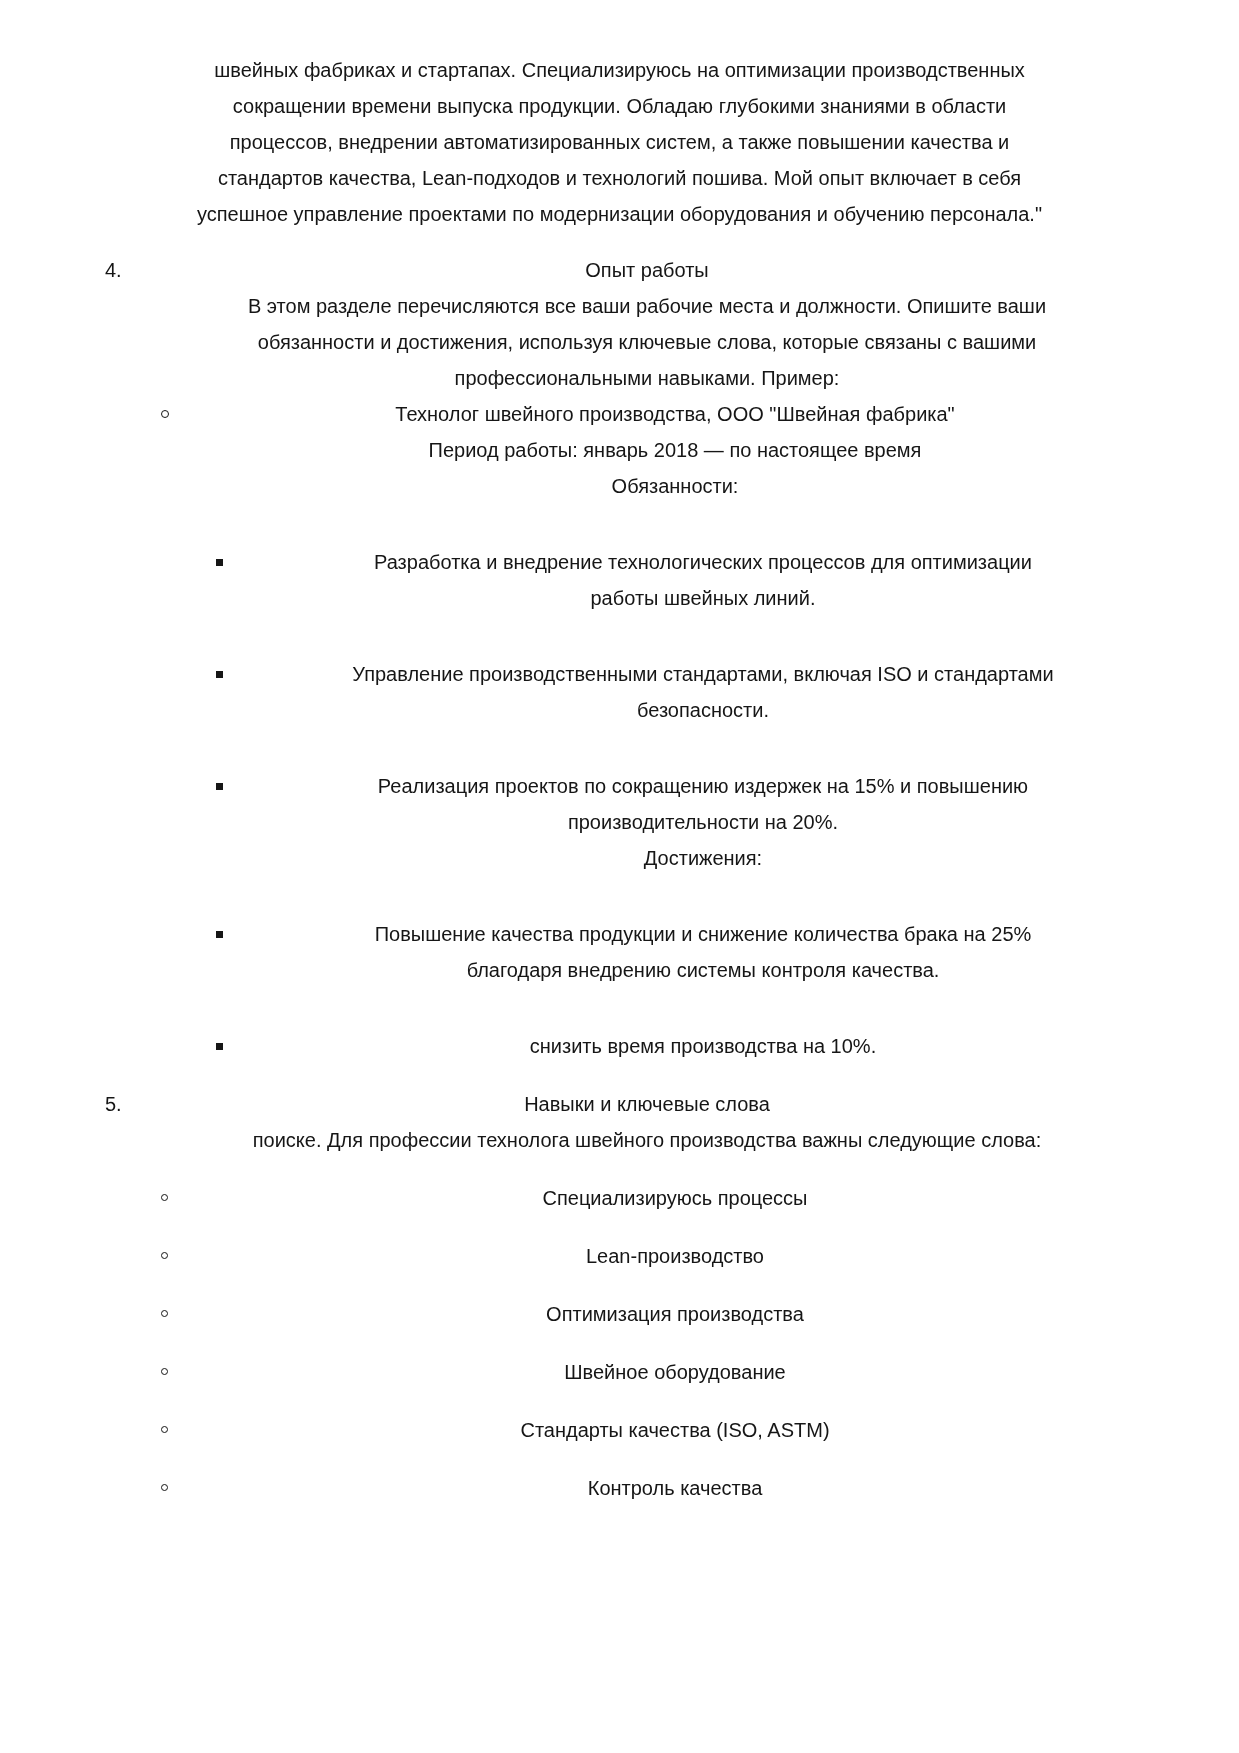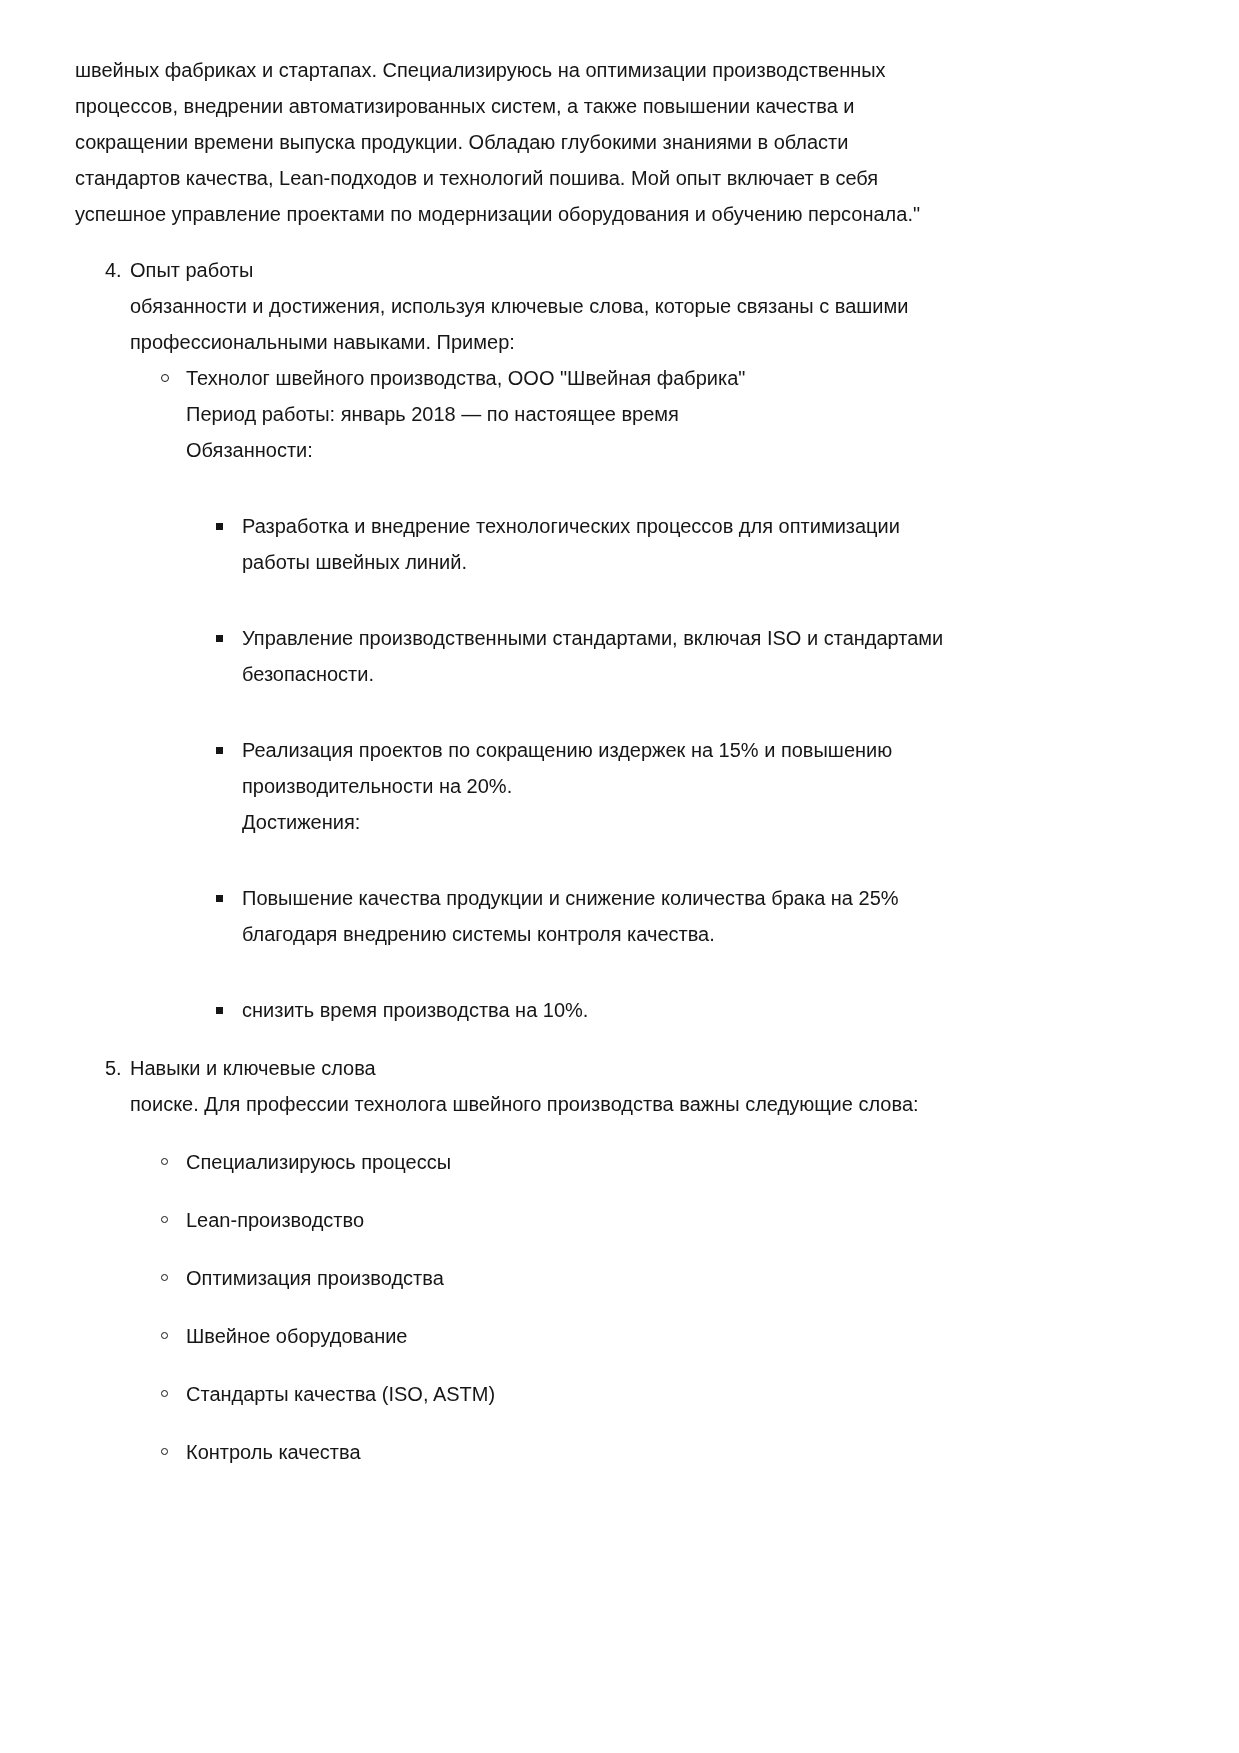--- a/index.html
+++ b/index.html
@@ -14,21 +14,21 @@
     font-size: 20px;
     line-height: 36px;
     color: #161616;
     -webkit-font-smoothing: antialiased;
   }
   .page {
     padding: 52px 75px 200px 75px;
     box-sizing: border-box;
     width: 1239px;
   }
-  .line { white-space: nowrap; }
+  .line { white-space: nowrap; text-align: center; }
   .para { margin: 0 0 20px 0; }
 
   
   .numbered {
     position: relative;
     padding-left: 55px;
     margin-top: 0;
   }
   .numbered .num {
     position: absolute;
@@ -75,32 +75,33 @@
   .skills-list .o-item { margin-top: 22px; }
   .section-gap { margin-top: 22px; }
 </style>
 </head>
 <body>
 
 <main class="page">
 
   <div class="para">
     <div class="line">швейных фабриках и стартапах. Специализируюсь на оптимизации производственных</div>
+    <div class="line">сокращении времени выпуска продукции. Обладаю глубокими знаниями в области</div>
     <div class="line">процессов, внедрении автоматизированных систем, а также повышении качества и</div>
-    <div class="line">сокращении времени выпуска продукции. Обладаю глубокими знаниями в области</div>
     <div class="line">стандартов качества, Lean-подходов и технологий пошива. Мой опыт включает в себя</div>
     <div class="line">успешное управление проектами по модернизации оборудования и обучению персонала."</div>
   </div>
 
   <section class="numbered">
     <span class="num">4.</span>
     <div class="line">
       <span class="section-title">Опыт работы</span>
     </div>
     <div>
+      <div class="line">В этом разделе перечисляются все ваши рабочие места и должности. Опишите ваши</div>
       <div class="line">обязанности и достижения, используя ключевые слова, которые связаны с вашими</div>
       <div class="line">профессиональными навыками. Пример:</div>
     </div>
 
     <div class="o-item">
       <span class="marker big"></span>
       <div class="line">Технолог швейного производства, ООО "Швейная фабрика"</div>
       <div class="line">Период работы: январь 2018 — по настоящее время</div>
       <div class="line">Обязанности:</div>
     </div>

